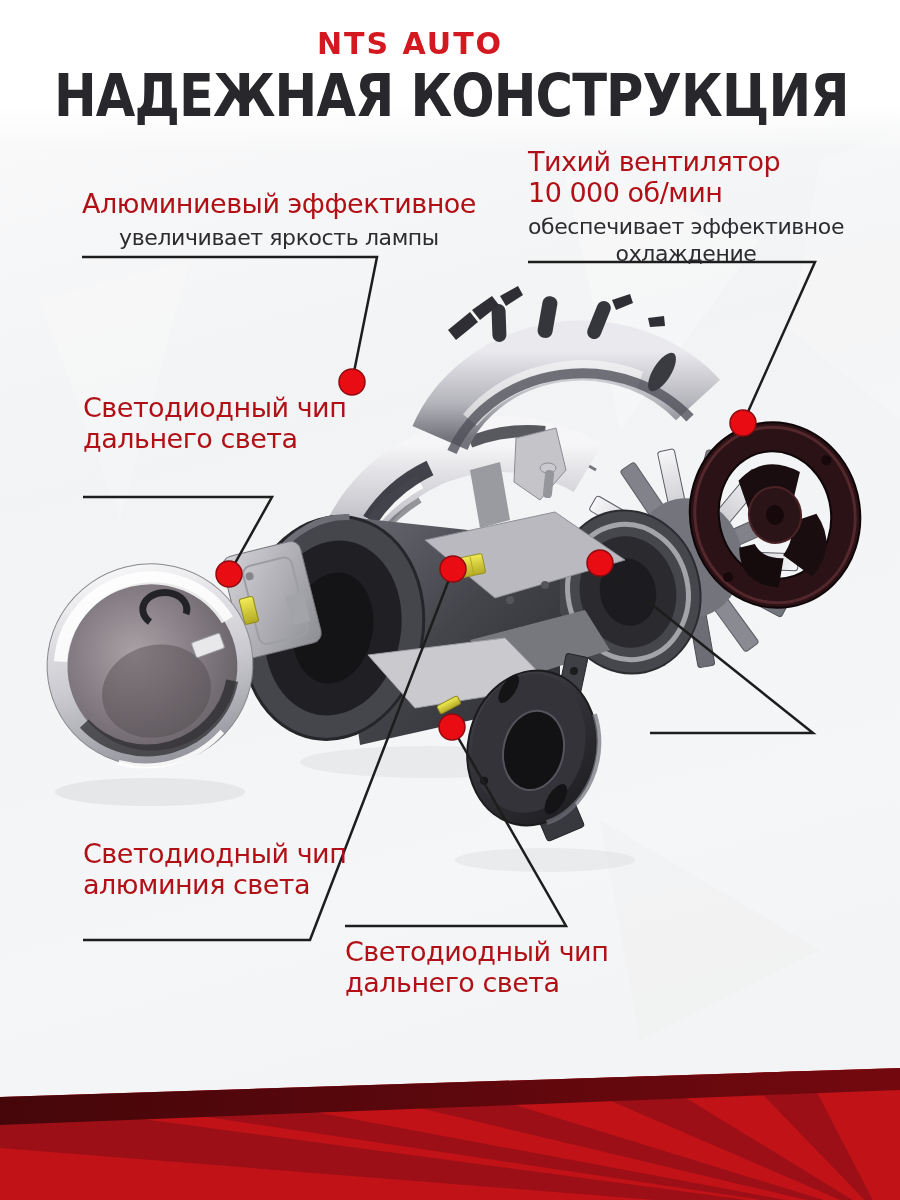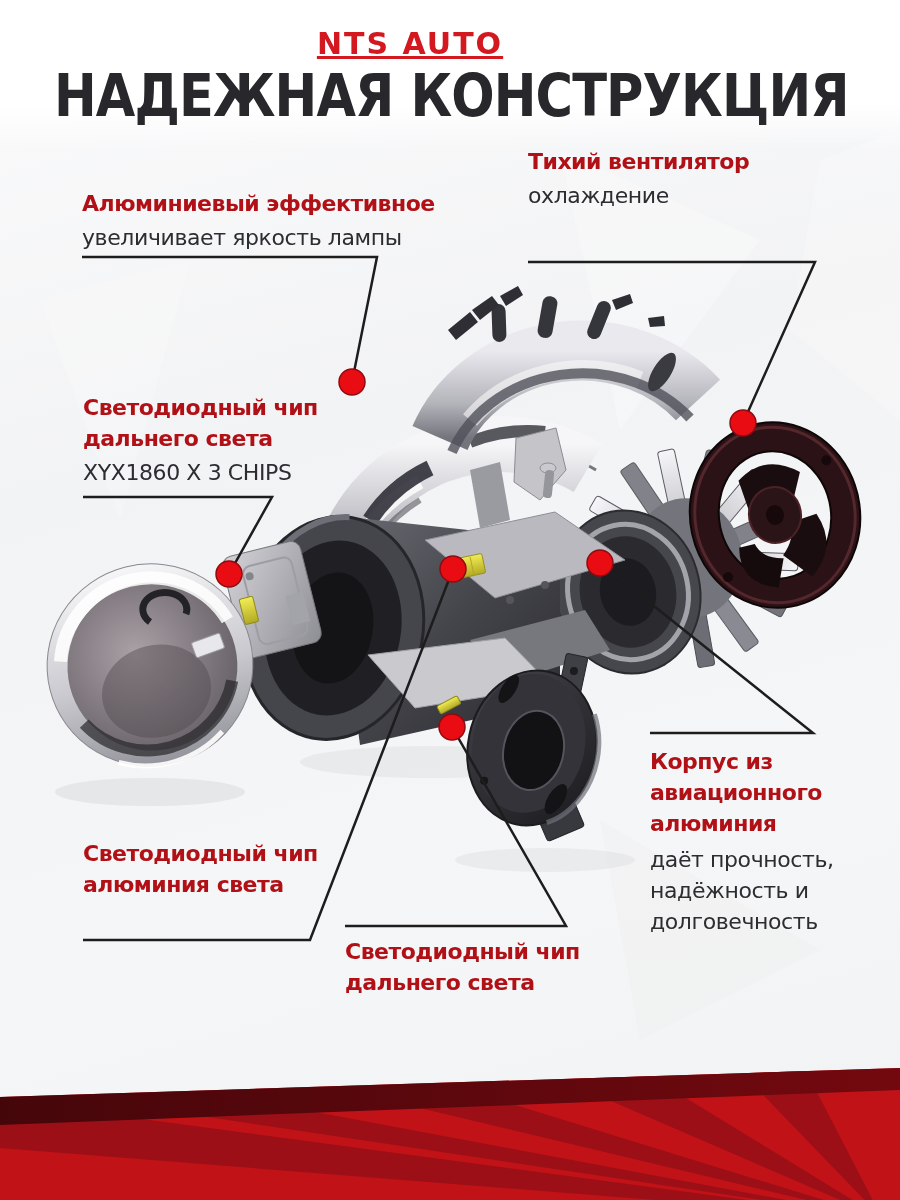--- a/index.html
+++ b/index.html
@@ -4,30 +4,30 @@
 <style>
   html,body{margin:0;padding:0;background:#e8e9ea;}
   .poster{
     position:relative;width:900px;height:1200px;overflow:hidden;
     font-family:"DejaVu Sans","Liberation Sans",sans-serif;
     background:linear-gradient(165deg,#fbfbfc 0%,#f2f3f4 35%,#f5f6f7 70%,#f1f2f3 100%);
   }
   .topwhite{position:absolute;left:0;top:0;width:900px;height:150px;
     background:linear-gradient(180deg,#ffffff 70%,rgba(255,255,255,0));}
   .logo{position:absolute;left:0;top:26px;width:820px;text-align:center;
-    font-weight:800;font-size:30px;letter-spacing:2px;color:#d31820;text-decoration:underline;}
+    font-weight:800;font-size:30px;letter-spacing:2px;color:#d31820;}
   .title{position:absolute;left:0;top:62px;width:900px;text-align:center;
     font-weight:800;font-size:58px;letter-spacing:-1px;color:#28282c;
     transform:scaleX(.88);transform-origin:450px 0;white-space:nowrap;}
   .callout{position:absolute;}
-  .callout .hline{font-weight:700;font-size:22px;line-height:31px;
+  .callout .hline{font-weight:400;font-size:27px;line-height:31px;
     letter-spacing:-.5px;color:#b11116;white-space:nowrap;}
   .callout .bline{font-weight:400;font-size:22px;line-height:27px;
     letter-spacing:-.4px;color:#2c2c31;white-space:nowrap;}
-  .callout .body{margin-top:5px;}
+  .callout .body{margin-top:5px;text-align:center;}
   .mono-cap{font-size:21px;}
   svg{position:absolute;left:0;top:0;}
 </style>
 </head>
 <body>
 
 <div class="poster">
   <div class="topwhite"></div>
 
   <div class="logo">NTS AUTO</div>
@@ -262,46 +262,35 @@
 
   <div class="callout" style="left:82px;top:188px">
     <div class="hline">Алюминиевый эффективное</div>
     <div class="body">
       <div class="bline">увеличивает яркость лампы</div>
     </div>
   </div>
 
   <div class="callout" style="left:528px;top:146px">
     <div class="hline">Тихий вентилятор</div>
+    <div class="hline">10 000 об/мин</div>
     <div class="body">
+      <div class="bline">обеспечивает эффективное</div>
       <div class="bline">охлаждение</div>
     </div>
   </div>
 
   <div class="callout" style="left:83px;top:392px">
     <div class="hline">Светодиодный чип</div>
     <div class="hline">дальнего света</div>
-    <div class="body">
-      <div class="bline mono-cap">XYX1860 X 3 CHIPS</div>
-    </div>
   </div>
 
   <div class="callout" style="left:83px;top:838px">
     <div class="hline">Светодиодный чип</div>
     <div class="hline">алюминия света</div>
   </div>
 
   <div class="callout" style="left:345px;top:936px">
     <div class="hline">Светодиодный чип</div>
     <div class="hline">дальнего света</div>
   </div>
 
-  <div class="callout" style="left:650px;top:746px">
-    <div class="hline">Корпус из</div>
-    <div class="hline">авиационного</div>
-    <div class="hline">алюминия</div>
-    <div class="body">
-      <div class="bline" style="line-height:31px">даёт прочность,</div>
-      <div class="bline" style="line-height:31px">надёжность и</div>
-      <div class="bline" style="line-height:31px">долговечность</div>
-    </div>
-  </div>
 </div>
 
 </body></html>

